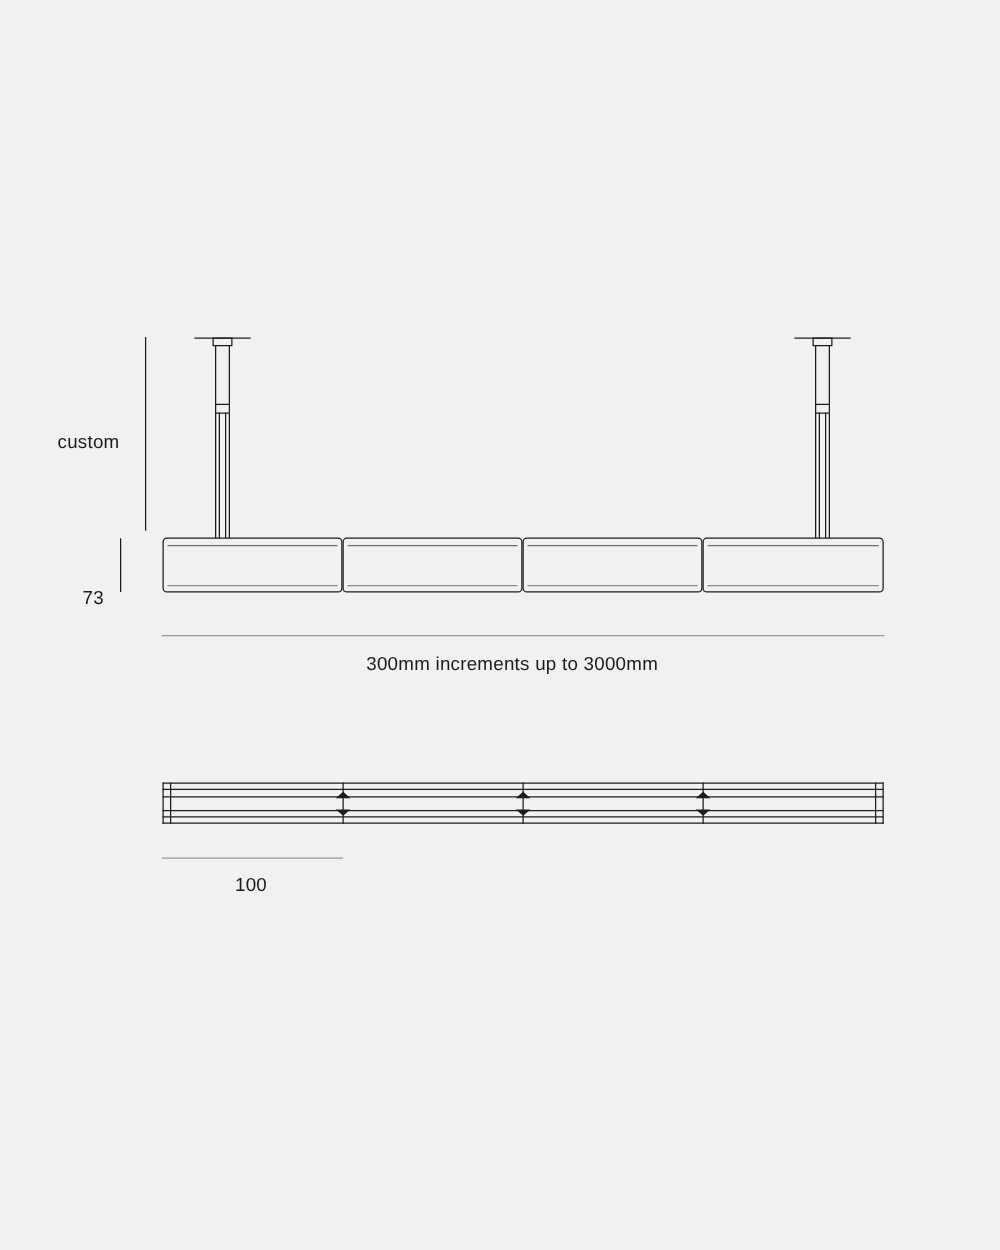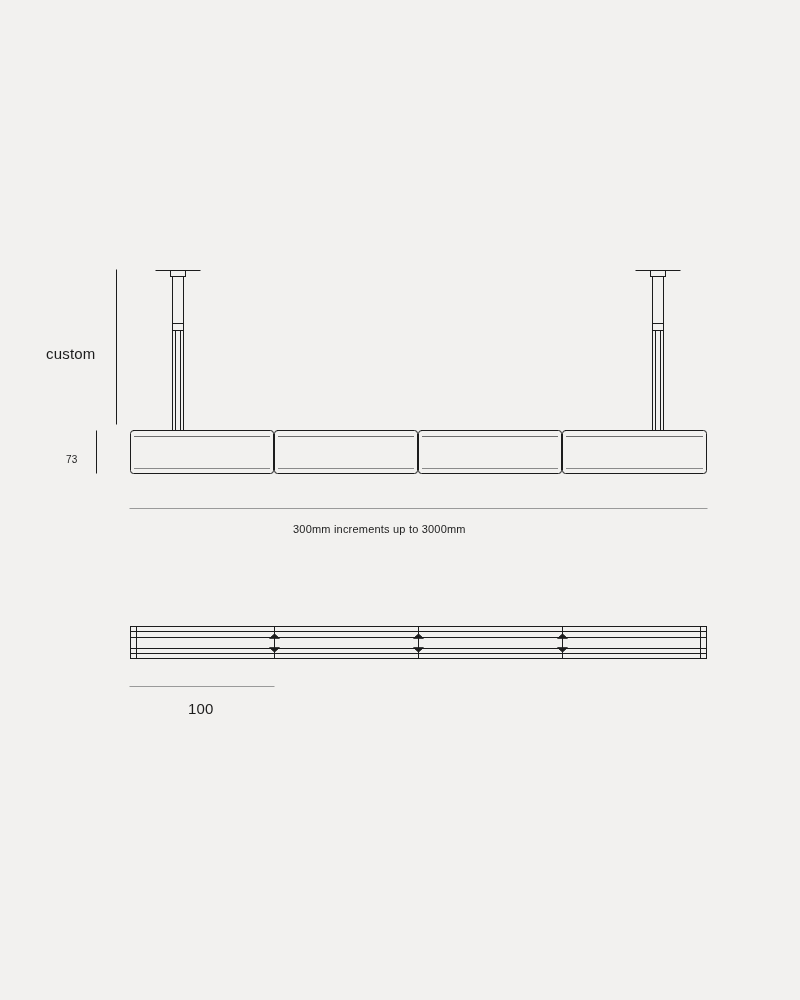--- a/index.html
+++ b/index.html
@@ -34,27 +34,27 @@
     color: #1c1c1c;
     white-space: nowrap;
   }
   .lbl-custom {
     left: 46px;
     top: 345px;
     font-size: 15px;
   }
   .lbl-73 {
     left: 66px;
-    top: 454px;
-    font-size: 10px;
+    top: 470px;
+    font-size: 15px;
   }
   .lbl-width {
     left: 293px;
     top: 523px;
-    font-size: 11px;
+    font-size: 15px;
   }
   .lbl-300 {
     left: 188px;
     top: 700px;
     font-size: 15px;
   }
 </style>
 </head>
 <body>
 

